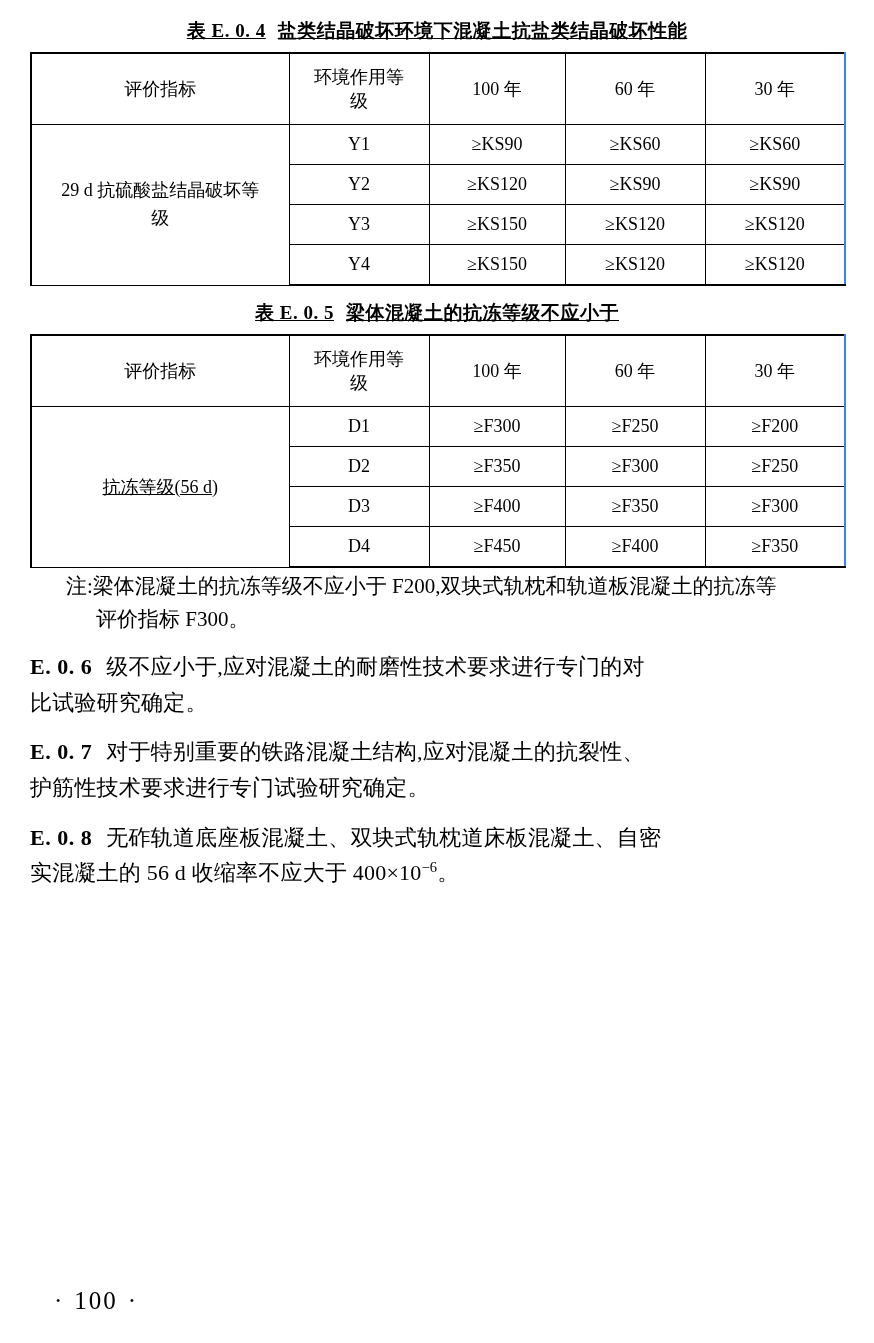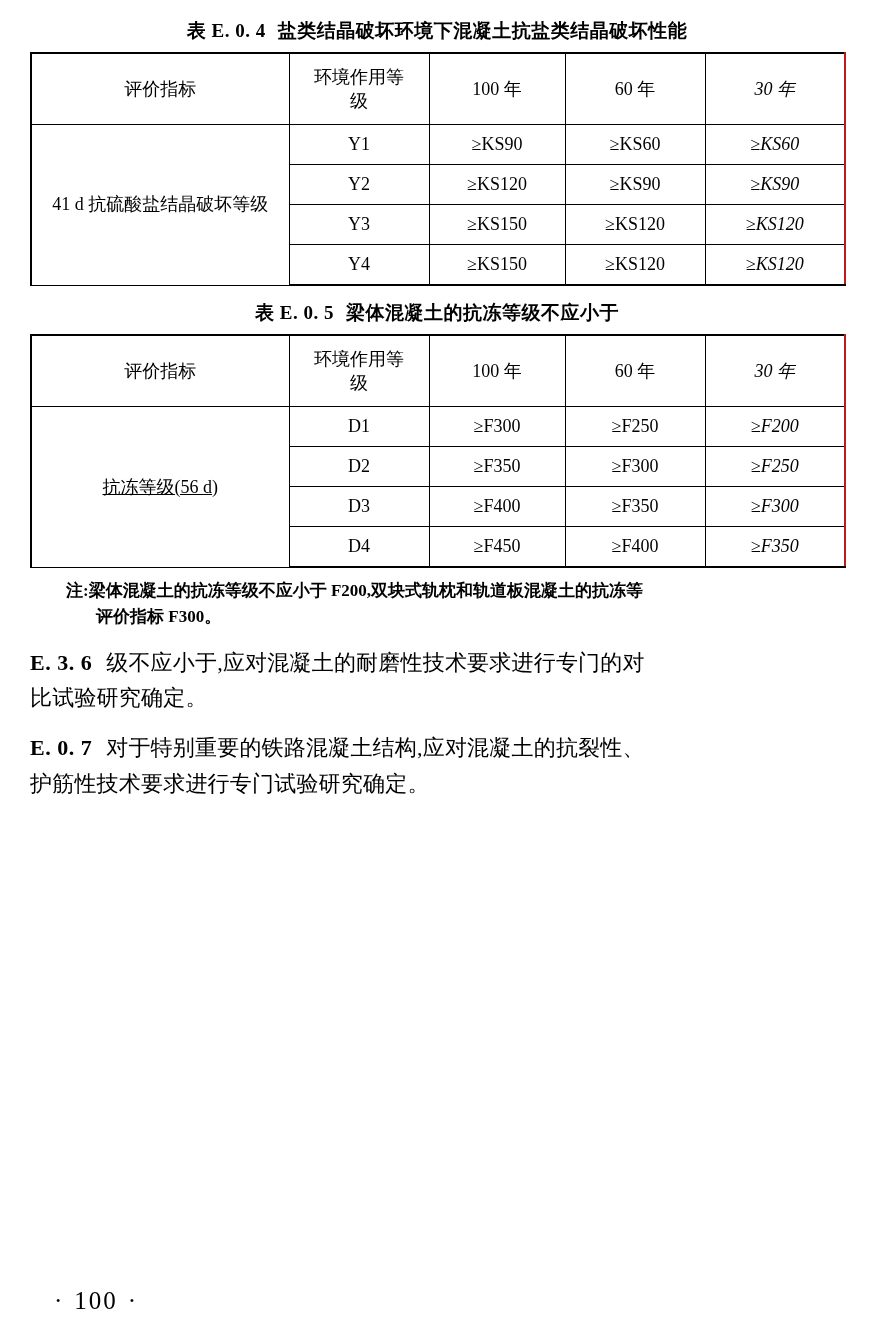--- a/index.html
+++ b/index.html
@@ -30,45 +30,46 @@
   }
 
   
   .table-caption {
     text-align: center;
     font-weight: bold;
     font-size: 19px;
     letter-spacing: 0.5px;
     margin: 0 0 8px 0;
     font-family: "Liberation Serif", "DejaVu Serif", serif;
+    text-decoration: underline;
   }
   .table-caption .cap-num {
     margin-right: 12px;
   }
 
   
   table.doc-table {
     border-collapse: collapse;
     width: 814px;
     table-layout: fixed;
     font-size: 18px;
   }
   table.doc-table td {
     border: 1px solid #000;
     text-align: center;
     vertical-align: middle;
-    padding: 9px 13px;
+    padding: 9px 22px;
     font-family: "Liberation Serif", "DejaVu Serif", serif;
   }
   table.doc-table tr.head td {
     padding: 11px 16px;
     text-align: center;
   }
   table.doc-table td.outer-l { border-left: 2px solid #000; }
-  table.doc-table td.outer-r { border-right: 2px solid #b91c1c; font-style: italic; }
+  table.doc-table td.outer-r { border-right: 2px solid #3b82f6; }
   table.doc-table tr.head td { border-top: 2px solid #000; }
   table.doc-table tr.last td { border-bottom: 2px solid #000; }
   td.left-label {
     text-align: left;
     padding-left: 22px;
     padding-right: 10px;
     line-height: 1.55;
   }
   td.center-label {
     text-align: center;
@@ -93,27 +94,26 @@
   .para .label {
     font-weight: bold;
     margin-right: 14px;
     letter-spacing: 0.5px;
   }
   .para .indent-line {
     display: block;
   }
 
   .note {
-    font-size: 17px;
+    font-size: 21px;
     line-height: 1.55;
-    margin: 10px 0 0 0;
+    margin: 2px 0 0 0;
     padding-left: 36px;
     padding-right: 24px;
     text-align: justify;
-    font-weight: bold;
   }
   .note .note-cont {
     display: block;
     padding-left: 30px;
   }
 
   .spacer-sm { height: 14px; }
 
   
   .footer {
@@ -151,21 +151,21 @@
       </colgroup>
       <tbody>
         <tr class="head">
           <td class="outer-l">评价指标</td>
           <td>环境作用等级</td>
           <td>100 年</td>
           <td>60 年</td>
           <td class="outer-r">30 年</td>
         </tr>
         <tr>
-          <td class="outer-l left-label" rowspan="4">41 d 抗硫酸盐结晶破坏等级</td>
+          <td class="outer-l left-label" rowspan="4">29 d 抗硫酸盐结晶破坏等级</td>
           <td>Y1</td>
           <td>≥KS90</td>
           <td>≥KS60</td>
           <td class="outer-r">≥KS60</td>
         </tr>
         <tr>
           <td>Y2</td>
           <td>≥KS120</td>
           <td>≥KS90</td>
           <td class="outer-r">≥KS90</td>
@@ -235,29 +235,33 @@
         </tr>
       </tbody>
     </table>
 
     <p class="note">
       <span>注:梁体混凝土的抗冻等级不应小于 F200,双块式轨枕和轨道板混凝土的抗冻等</span>
       <span class="note-cont">评价指标 F300。</span>
     </p>
 
     <p class="para">
-      <span class="label">E. 3. 6</span><span>级不应小于,应对混凝土的耐磨性技术要求进行专门的对</span>
+      <span class="label">E. 0. 6</span><span>级不应小于,应对混凝土的耐磨性技术要求进行专门的对</span>
       <span class="indent-line">比试验研究确定。</span>
     </p>
 
     <p class="para">
       <span class="label">E. 0. 7</span><span>对于特别重要的铁路混凝土结构,应对混凝土的抗裂性、</span>
       <span class="indent-line">护筋性技术要求进行专门试验研究确定。</span>
     </p>
 
+    <p class="para">
+      <span class="label">E. 0. 8</span><span>无砟轨道底座板混凝土、双块式轨枕道床板混凝土、自密</span>
+      <span class="indent-line"><span>实混凝土的 56 d 收缩率不应大于 400×10</span><sup>−6</sup><span>。</span></span>
+    </p>
 
 
   </div>
 
   <div class="footer">
     <span class="dot">·</span><span>100</span><span class="dot">·</span>
   </div>
 </div>
 
 </body></html>

